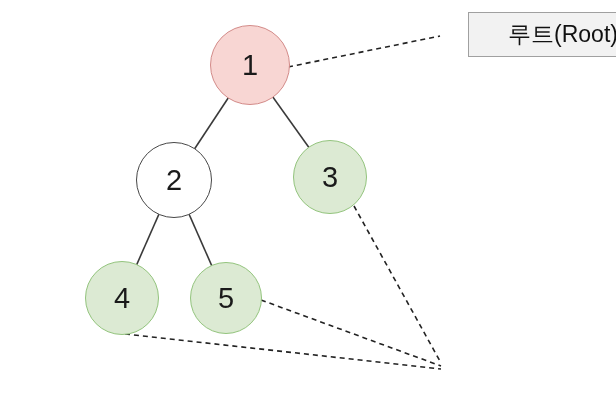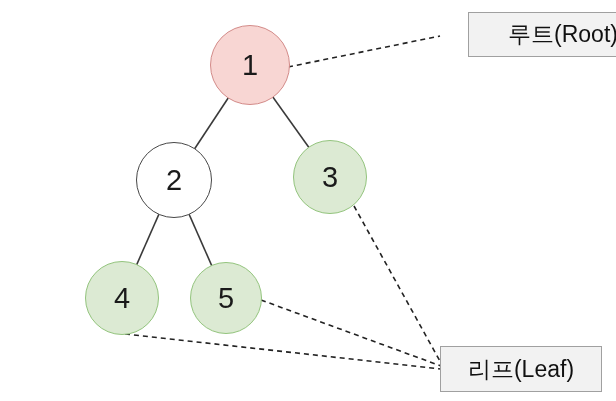--- a/index.html
+++ b/index.html
@@ -63,16 +63,13 @@
       <div class="tree-node" style="left: 136px; top: 142px; width: 76px; height: 76px; background: rgb(255, 255, 255); border: 1.6px solid rgb(71, 71, 71);">2</div>
       <div class="tree-node" style="left: 293px; top: 140px; width: 74px; height: 74px; background: rgb(220, 234, 211); border: 1.6px solid rgb(147, 196, 125);">3</div>
       <div class="tree-node" style="left: 85px; top: 261px; width: 74px; height: 74px; background: rgb(220, 234, 211); border: 1.6px solid rgb(147, 196, 125);">4</div>
       <div class="tree-node" style="left: 190px; top: 262px; width: 72px; height: 72px; background: rgb(220, 234, 211); border: 1.6px solid rgb(147, 196, 125);">5</div>
     </div>
 
   <div class="label-box" id="root-label-box" style="left: 440px; top: 12px; width: 190px; height: 45px; background: rgb(242, 242, 242); border: 1.5px solid rgb(160, 160, 160); margin-left: 28px;">
     <span>루트(Root)</span>
   </div>
 
-  <div class="label-box" id="leaf-label-box" style="left: 440px; top: 346px; width: 162px; height: 46px; background: rgb(242, 242, 242); border: 1.5px solid rgb(160, 160, 160);">
-    <span>리프(Leaf)</span>
-  </div>
 </div>
 
 </body></html>

